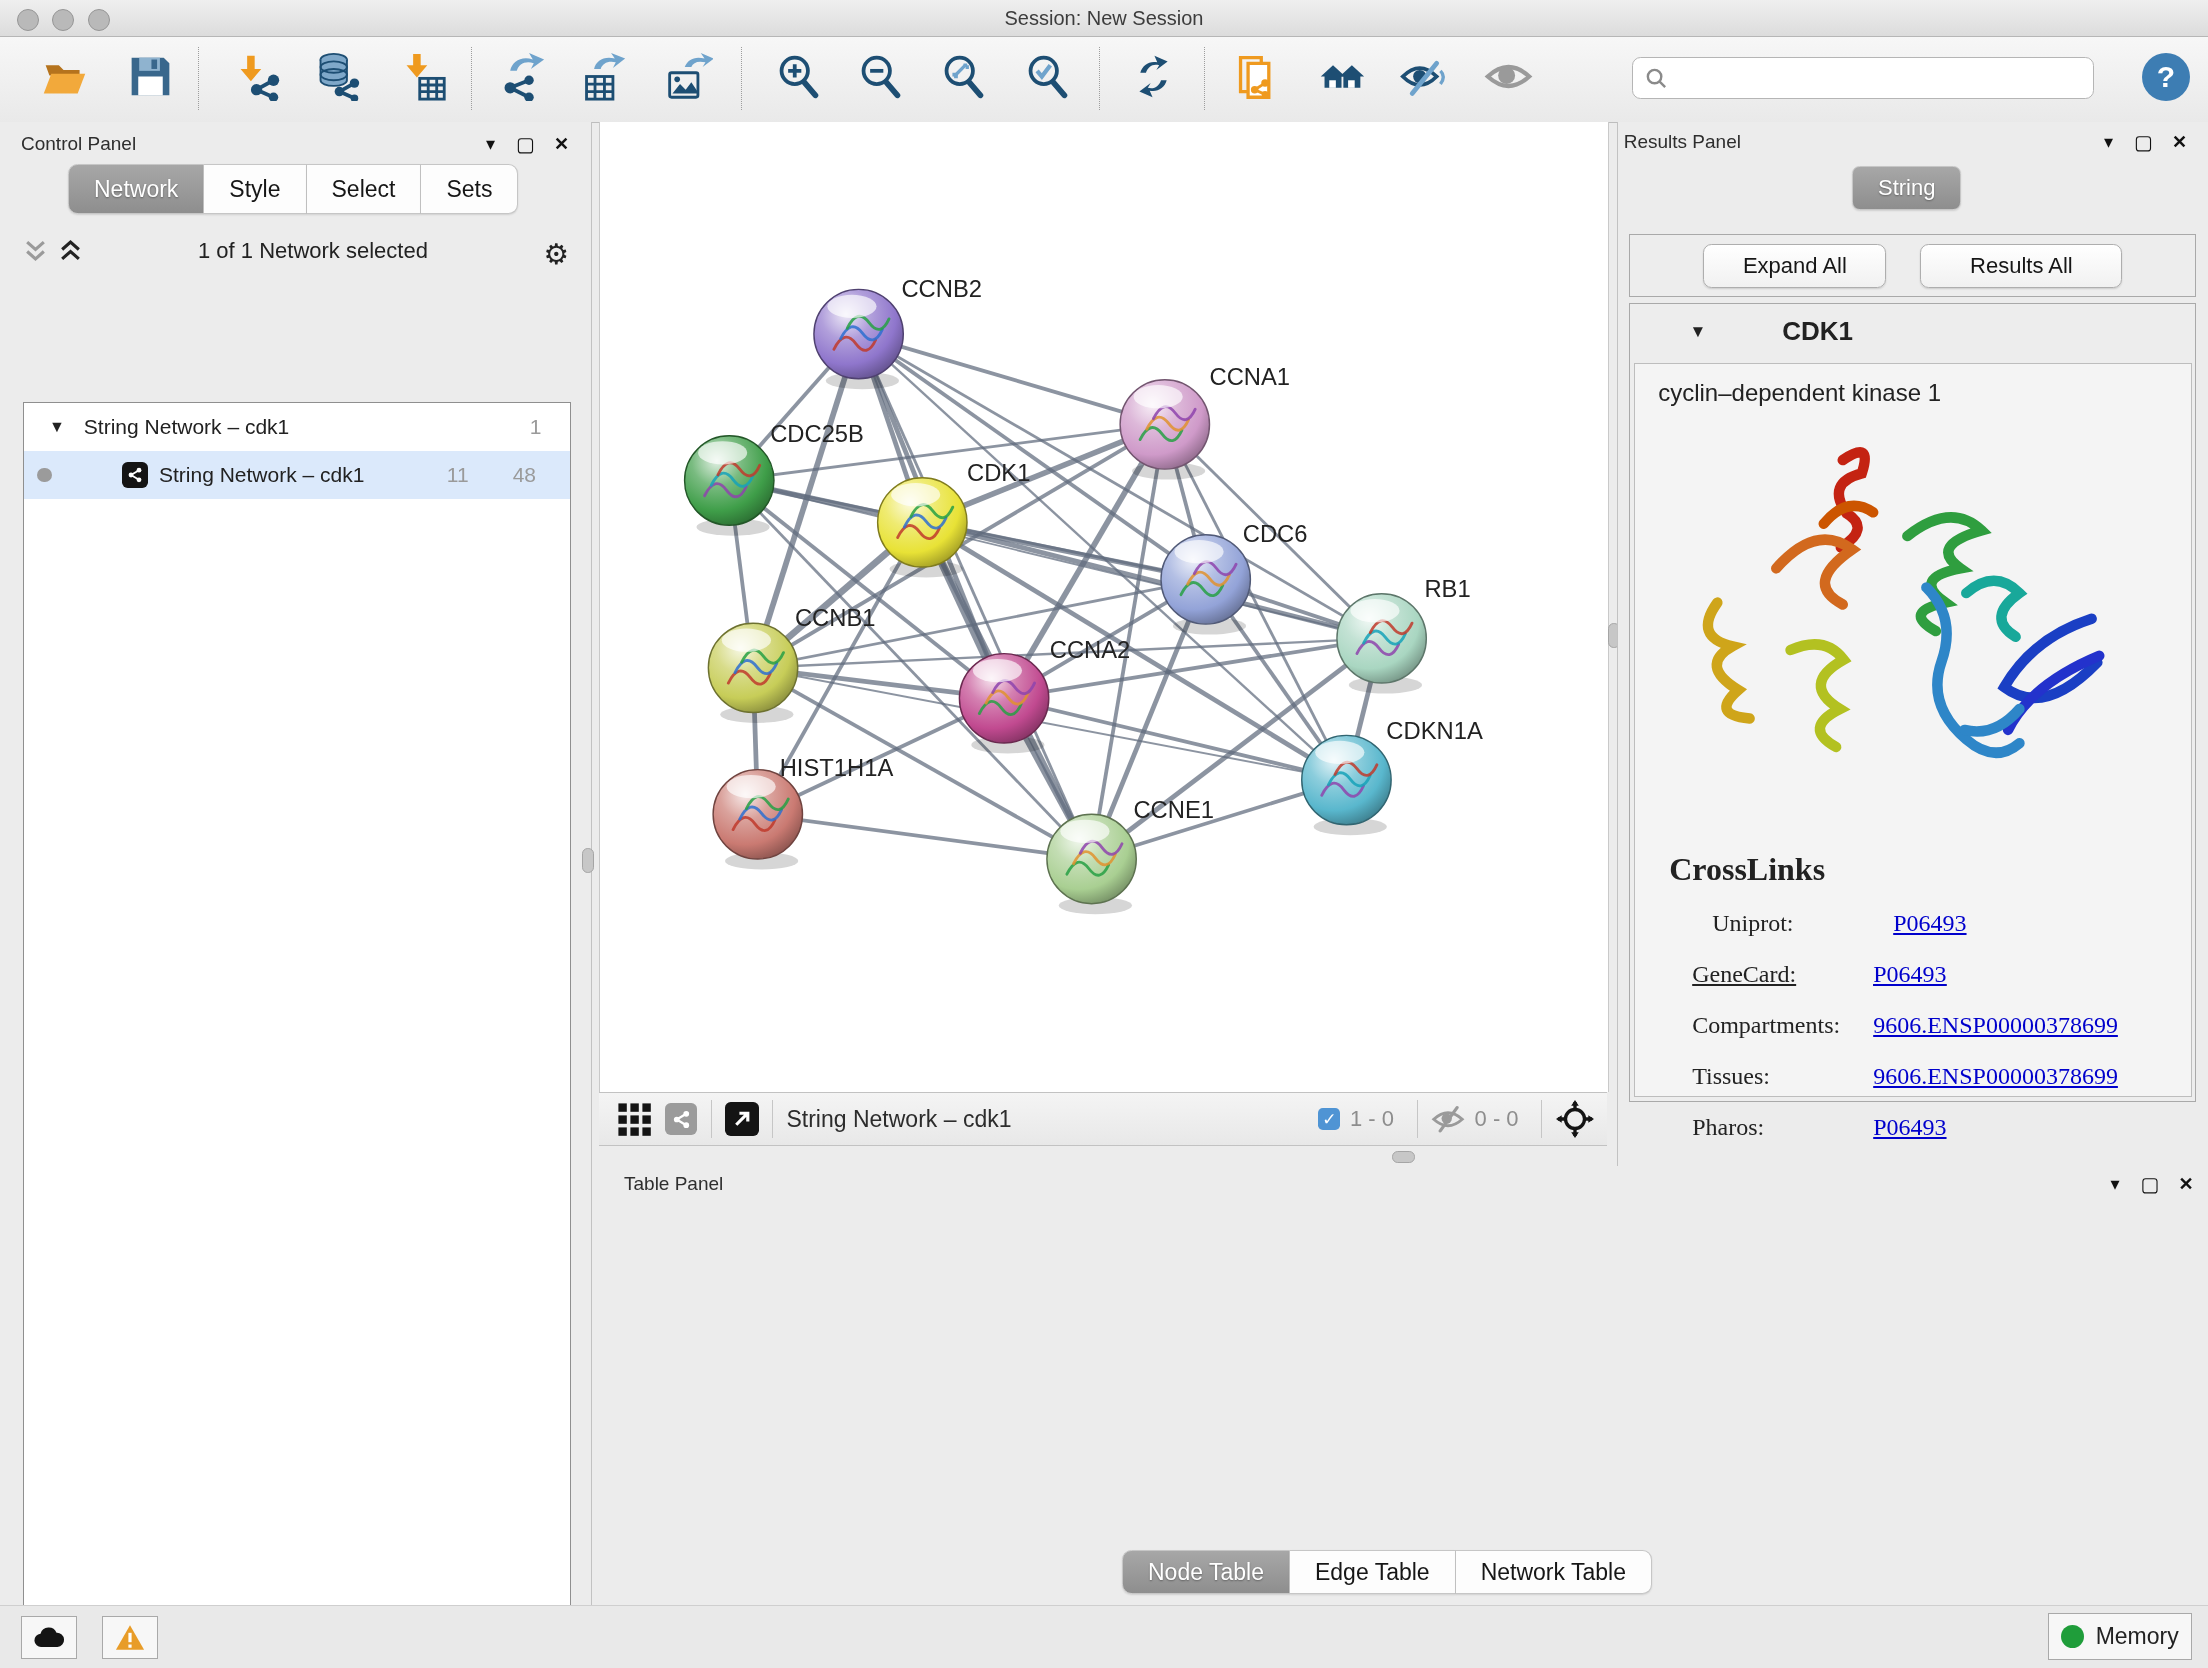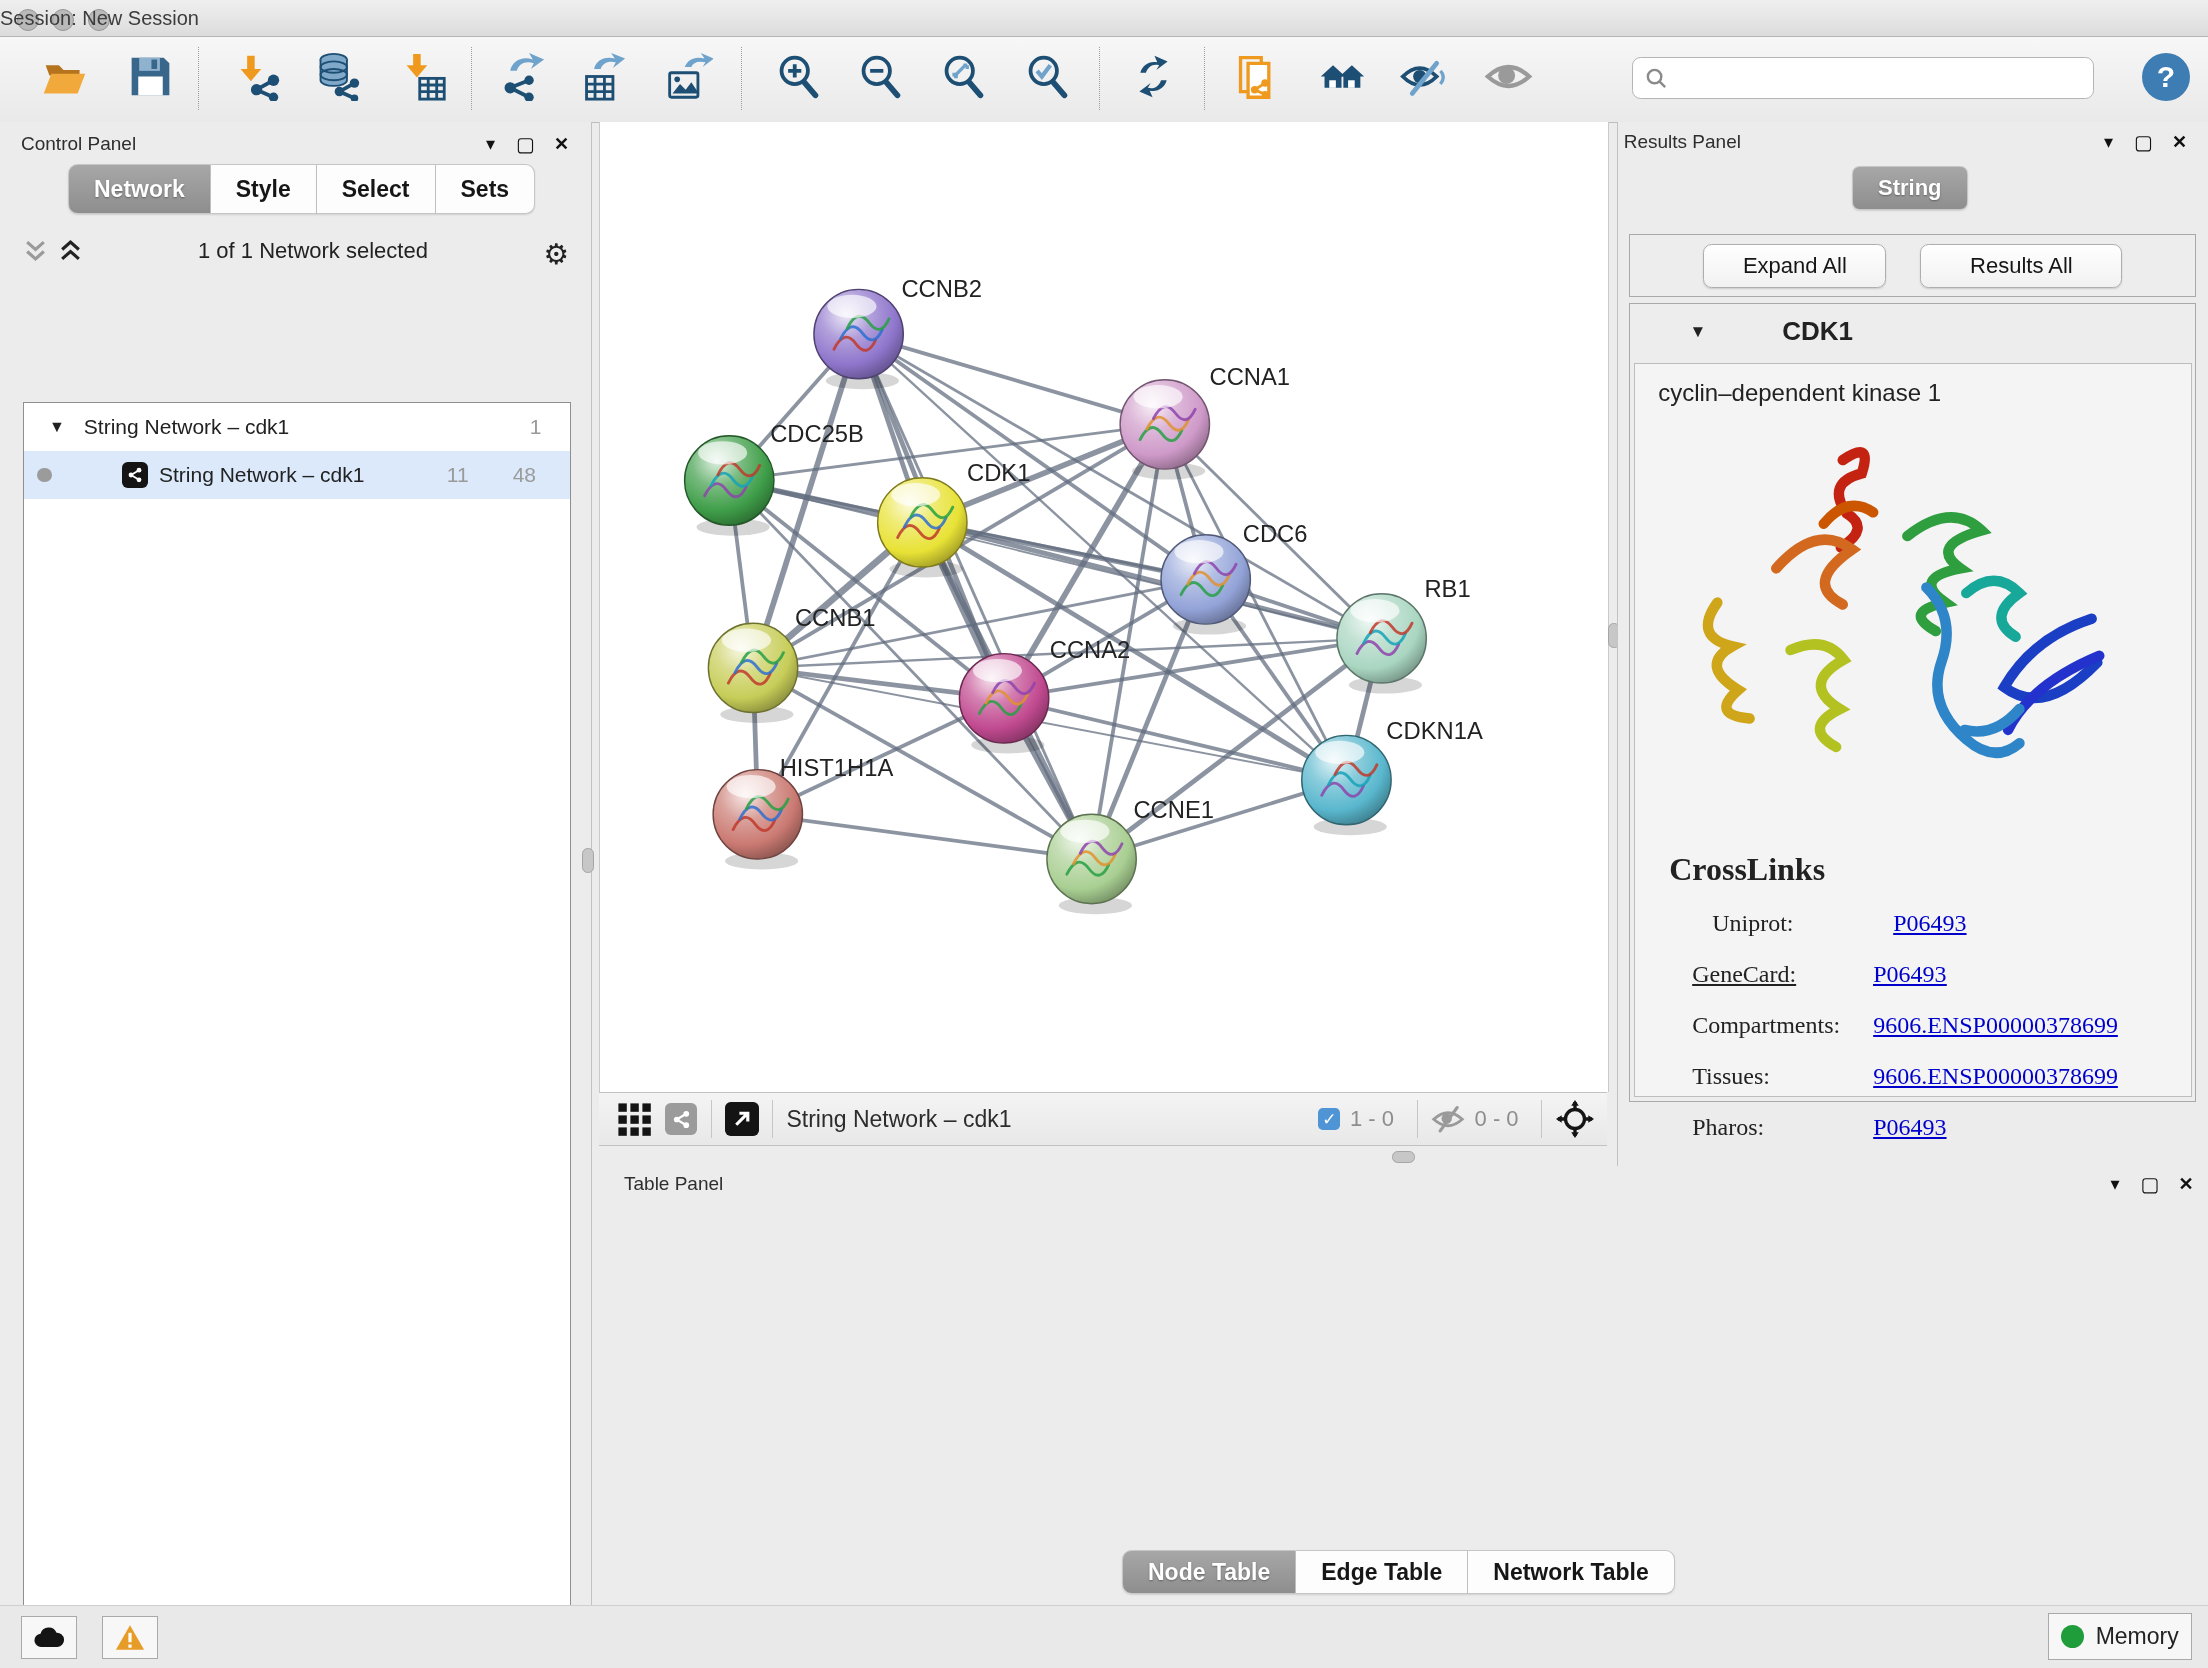--- a/index.html
+++ b/index.html
@@ -5,40 +5,40 @@
   html,body{margin:0;padding:0;background:#d8d8d8;}
   .app{position:relative;width:2208px;height:1668px;background:#ececec;
        font-family:"Liberation Sans",sans-serif;color:#222;overflow:hidden;}
   .abs{position:absolute;}
 
   
   .titlebar{left:0;top:0;width:2208px;height:36px;
     background:linear-gradient(#efefef,#dcdcdc);border-bottom:1px solid #b6b6b6;}
   .tl{position:absolute;top:8.6px;width:20px;height:20px;border-radius:50%;
       background:#b9b9b9;border:1px solid #969696;}
-  .win-title{position:absolute;left:0;right:0;top:6.7px;
+  .win-title{position:absolute;left:0;right:0;top:6.7px;text-align:center;
       font-size:20px;color:#3c3c3c;}
 
   
   .toolbar{left:0;top:37px;width:2208px;height:85px;
     background:linear-gradient(#f7f7f7,#e9e9e9);border-bottom:1px solid #bdbdbd;}
   .tb-icon{position:absolute;top:15px;width:49px;height:49px;}
   .tb-sep{position:absolute;top:9.5px;height:63px;border-left:1.9px dotted #9d9d9d;width:0;}
   .searchbox{position:absolute;left:1632px;top:20px;width:462px;height:42px;background:#fff;
     border:1px solid #b5b5b5;border-radius:8.6px;display:flex;align-items:center;padding-left:11.4px;box-sizing:border-box;}
   .help-btn{position:absolute;left:2142px;top:16px;width:48px;height:48px;border-radius:50%;
     background:#3d7db3;color:#fff;font-size:30px;font-weight:bold;display:flex;
     align-items:center;justify-content:center;}
 
   
   .panel-title{font-size:19px;color:#2e2e2e;}
   .glyph{font-size:18px;color:#111;}
 
   
-  .tabgroup{display:flex;font-weight:bold;}
+  .tabgroup{display:flex;}
   .tab{height:48px;display:flex;align-items:center;justify-content:center;
     background:#fdfdfd;border:1px solid #c6c6c6;border-left:none;color:#161616;
     font-size:23px;padding:0 25px;box-shadow:0 1px 1.9px rgba(0,0,0,.12);}
   .tab:first-child{border-left:1px solid #c6c6c6;border-radius:9.5px 0 0 9.5px;}
   .tab:last-child{border-radius:0 9.5px 9.5px 0;}
   .tab.selected{background:linear-gradient(#a7a7a7,#8e8e8e);color:#fff;
     text-shadow:0 1px 1.9px rgba(0,0,0,.35);}
   .tab.single{border-radius:7.6px;border-left:1px solid #c6c6c6;height:42px;font-size:22px;}
   .tree-box{left:23px;top:280px;width:546px;height:1299px;background:#fff;
     border:1.9px solid #8f8f8f;}

